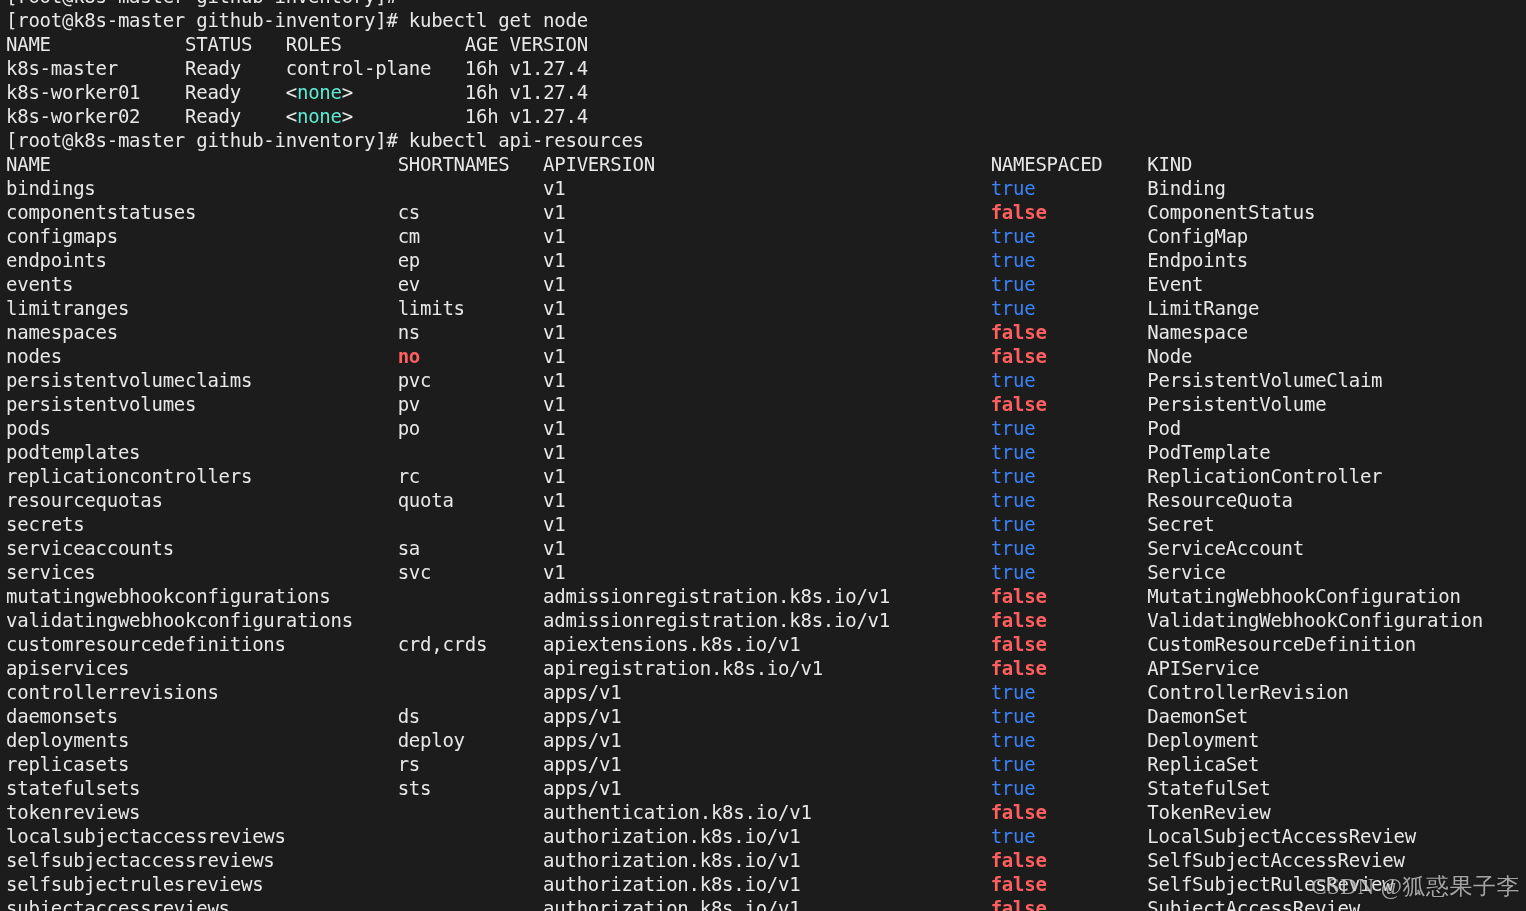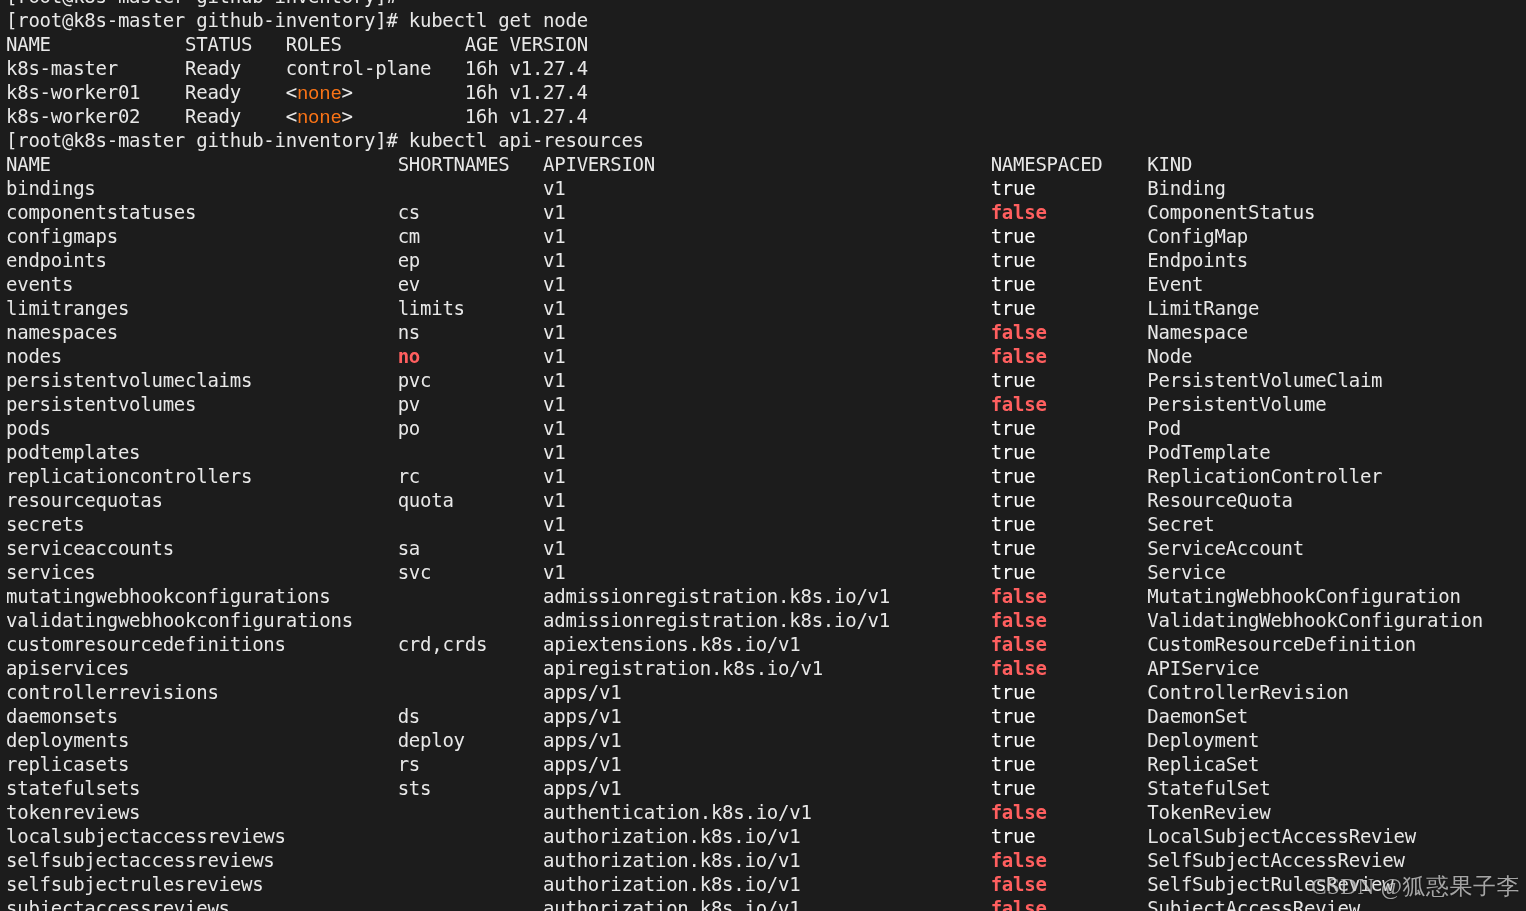--- a/index.html
+++ b/index.html
@@ -27,23 +27,23 @@
     width: 1526px;
     white-space: pre;
   }
   .line {
     height: 24px;
     white-space: pre;
     padding-left: 6px;
     letter-spacing: -0.25px;
   }
   .c-white  { color: #e8e8e8; }
-  .c-green  { color: #ffffff; }
+  .c-green  { color: #3b82f6; }
   .c-red    { color: #ff5f5f; font-weight: bold; }
-  .c-magenta{ color: #f97316; font-family: Liberation Mono, monospace; }
+  .c-magenta{ color: #5eead4; }
   .watermark {
     position: absolute;
     right: 6px;
     bottom: 12px;
     font-family: Liberation Serif, serif;
     font-size: 23px;
     color: rgba(255,255,255,0.62);
     letter-spacing: 0.5px;
     text-shadow: 0 0 2px rgba(0,0,0,0.55);
     pointer-events: none;

